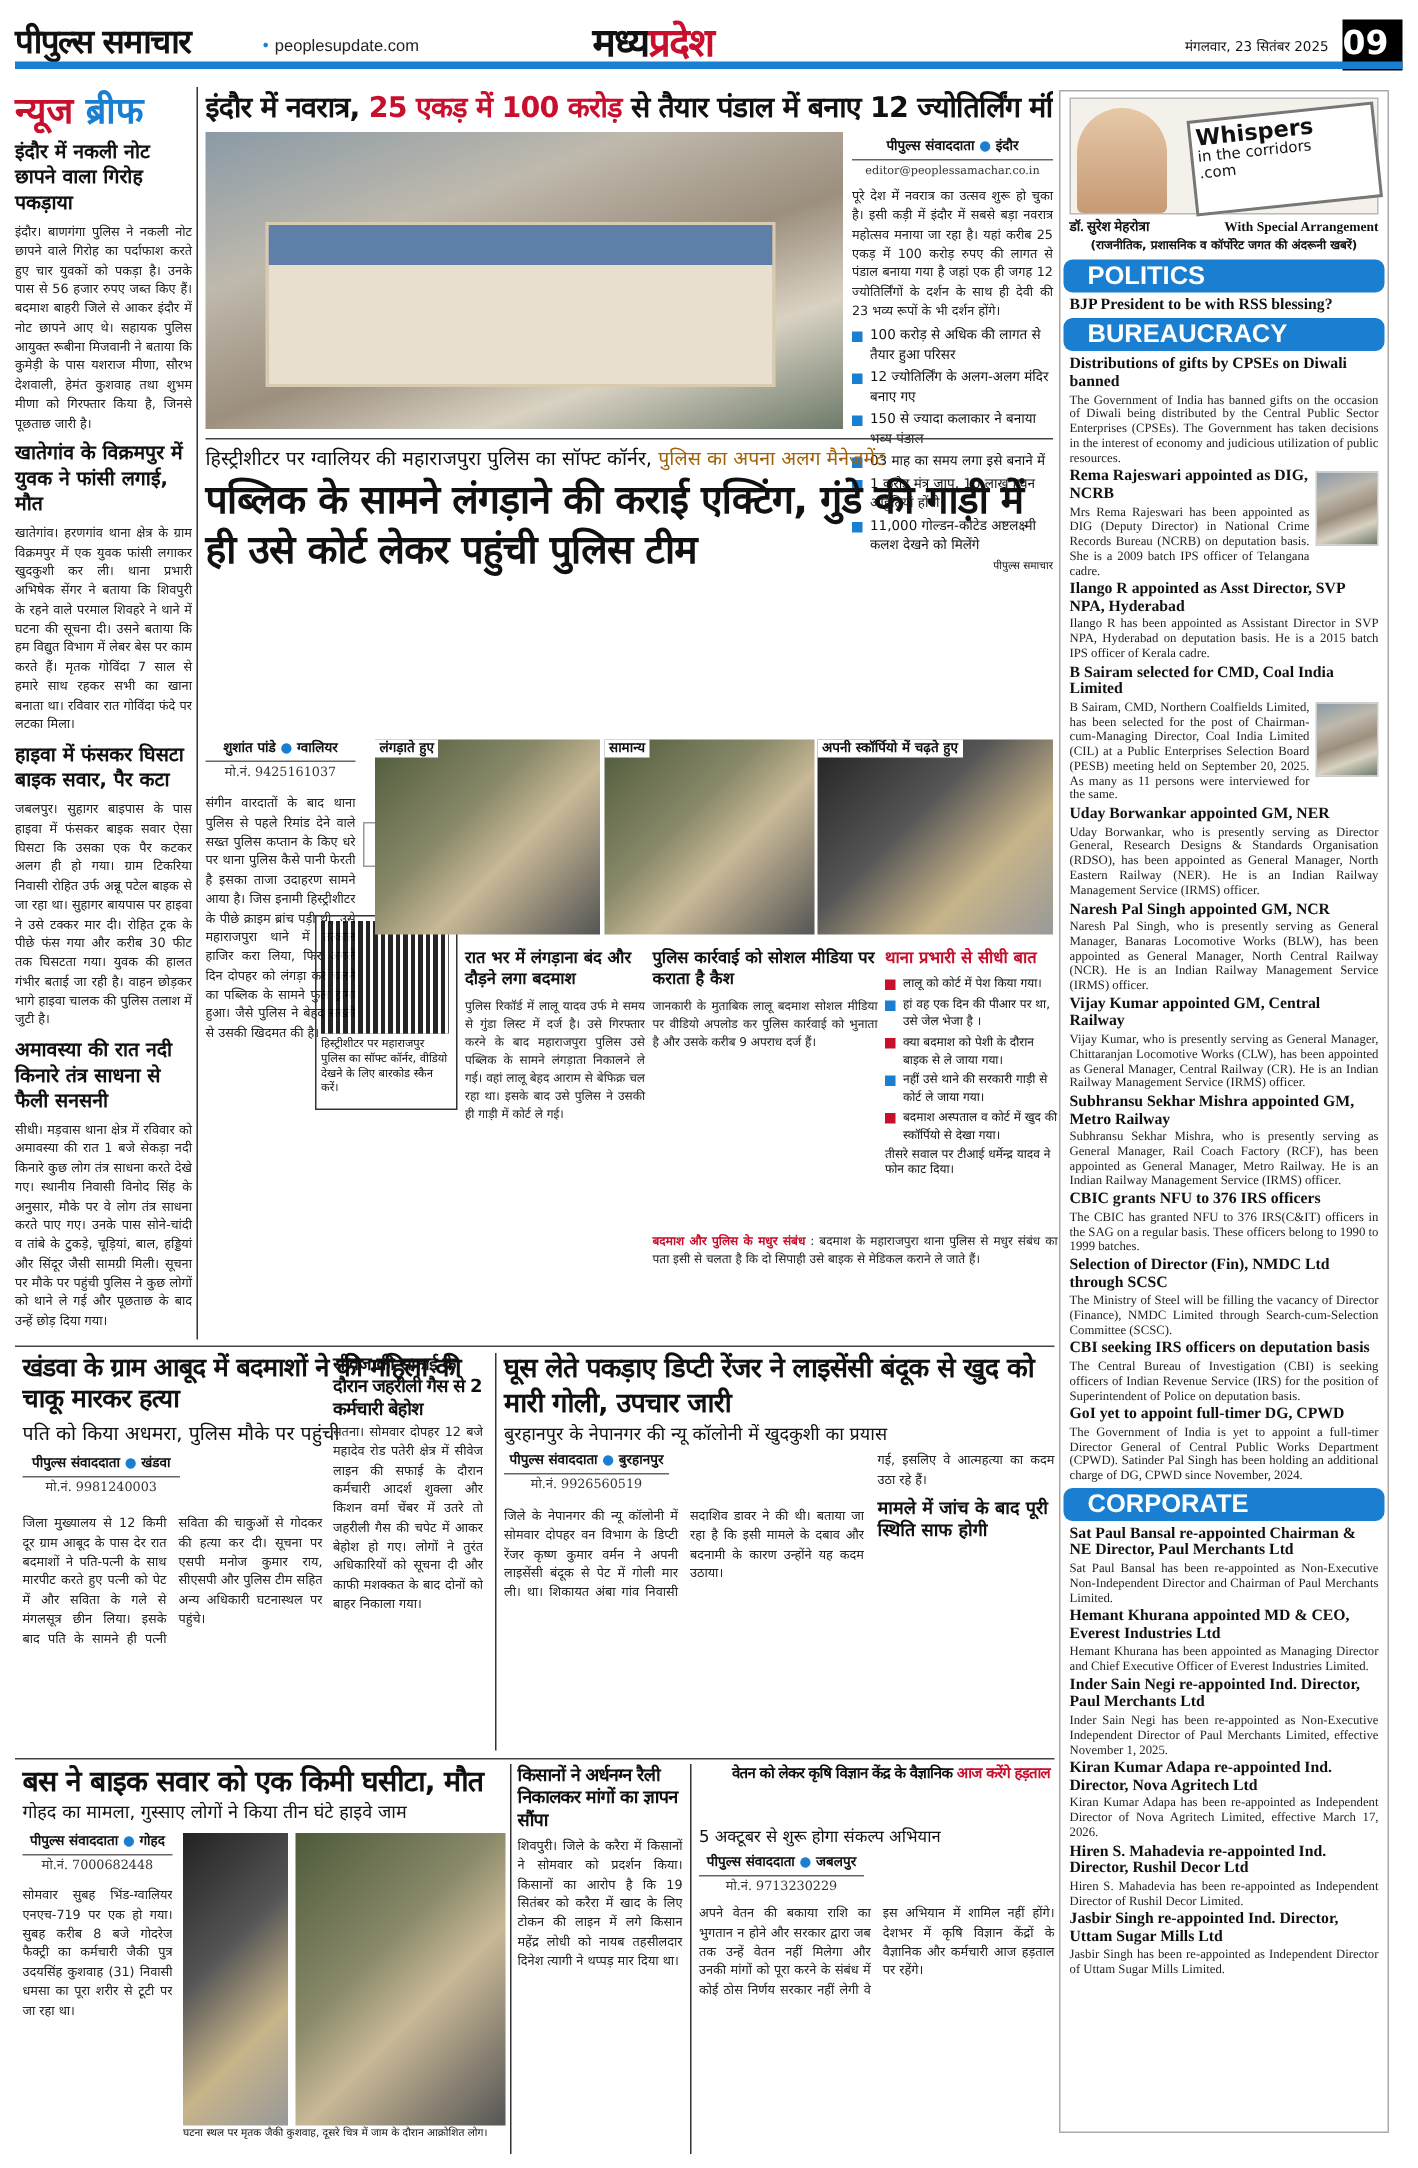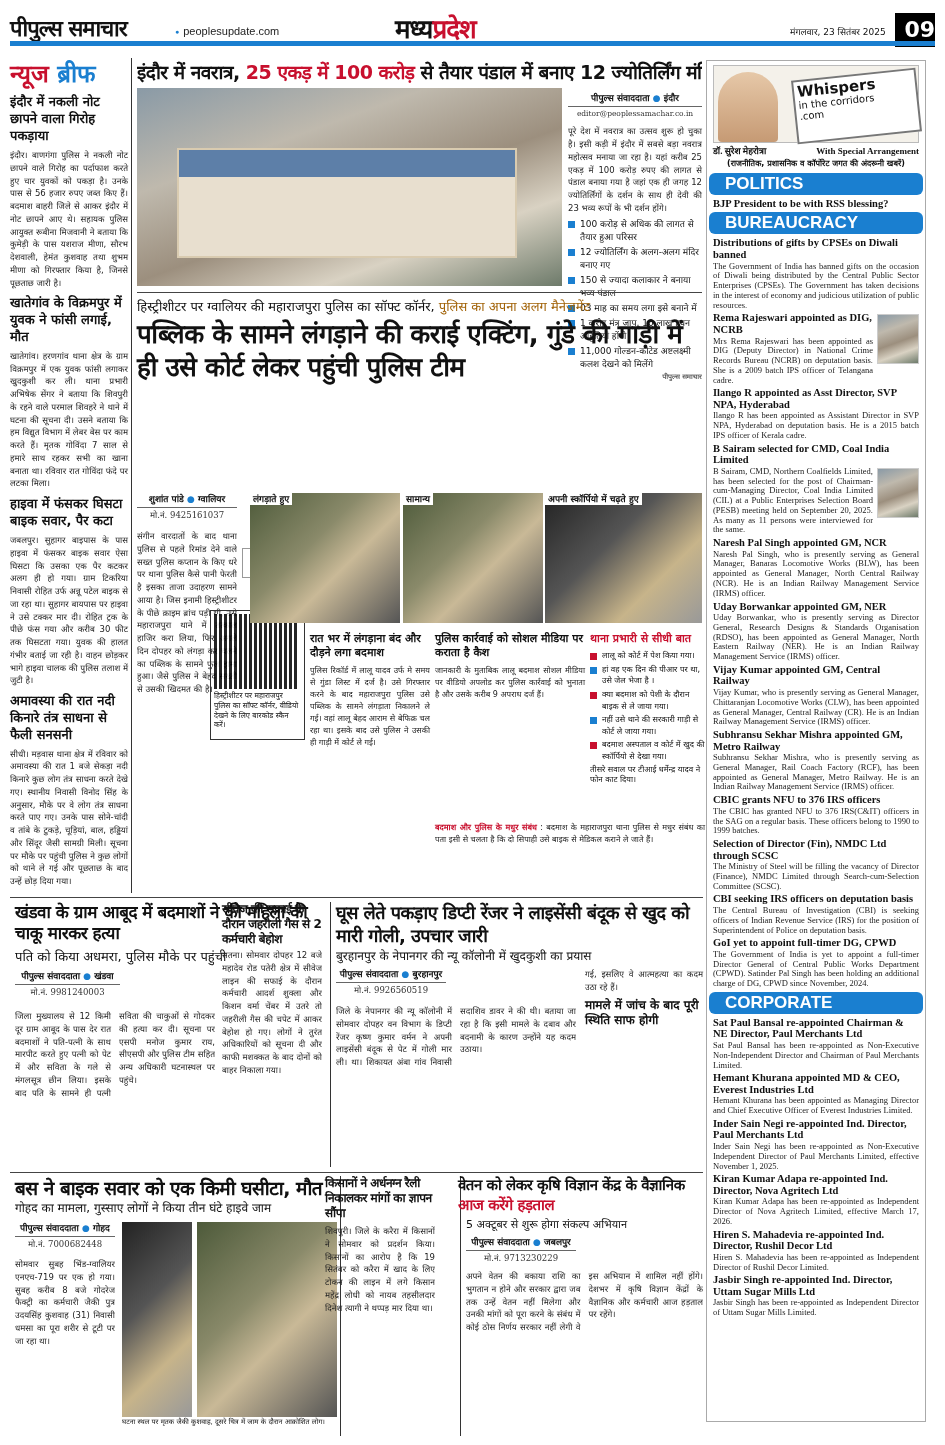--- a/index.html
+++ b/index.html
@@ -5,21 +5,21 @@
 *{box-sizing:border-box;margin:0;padding:0}
 body{width:945px;height:1445px;background:#fff;font-family:"DejaVu Sans",sans-serif;color:#111;position:relative;overflow:hidden;font-size:9px;line-height:1.35}
 .abs{position:absolute}
 .masthead{left:10px;top:8px;width:925px;height:42px}
 .logo{left:0;top:6px;font-size:22px;font-weight:bold;letter-spacing:-1px;font-family:"DejaVu Sans",sans-serif}
 .site{left:165px;top:16px;font-size:11px;font-family:Liberation Sans, sans-serif;color:#222}
 .site::before{content:"●";color:#1a7fd0;font-size:7px;margin-right:4px;vertical-align:middle}
 .section{left:385px;top:4px;font-size:26px;font-weight:bold;letter-spacing:-1px}
 .section .red{color:#c8102e}
 .date{left:780px;top:18px;font-size:9px}
-.pageno{left:885px;top:5px;width:40px;height:34px;background:#000;color:#fff;font-size:22px;font-weight:bold;text-align:right;line-height:34px}
+.pageno{left:885px;top:5px;width:40px;height:34px;background:#000;color:#fff;font-size:22px;font-weight:bold;text-align:left;line-height:34px}
 .bluebar{left:10px;top:41px;width:925px;height:5px;background:#1a7fd0}
 .col-text{text-align:justify;font-size:8.5px;line-height:1.5;color:#222}
 .brief-title{font-size:24px;font-weight:bold}
 .brief-title .r{color:#c8102e}
 .brief-title .b{color:#1a7fd0}
 h3.bh{font-size:13px;font-weight:bold;line-height:1.3;margin:4px 0}
 .vline{background:#333;width:1px}
 .photo{background:linear-gradient(160deg,#8a9aa6 0%,#bfb9ad 30%,#9c8f7e 55%,#d9d2c3 75%,#6d7a6a 100%)}
 .photo2{background:linear-gradient(135deg,#4d5a3a,#8a8a6a 40%,#c9b997 60%,#555 100%)}
 .photo3{background:linear-gradient(135deg,#222 0%,#555 40%,#c7b48a 70%,#999 100%)}
@@ -171,27 +171,27 @@
   <div class="byline"><span>पीपुल्स संवाददाता</span> <span class="dot">●</span> <span>गोहद</span></div>
   <div class="mob">मो.नं. 7000682448</div>
 </div>
 <p class="abs col-text" style="left:15px;top:1258px;width:100px;height:180px;overflow:hidden">सोमवार सुबह भिंड-ग्वालियर एनएच-719 पर एक हो गया। सुबह करीब 8 बजे गोदरेज फैक्ट्री का कर्मचारी जैकी पुत्र उदयसिंह कुशवाह (31) निवासी धमसा का पूरा शरीर से टूटी पर जा रहा था।</p>
 <div class="abs photo3" style="left:122px;top:1222px;width:70px;height:195px"></div>
 <div class="abs photo2" style="left:197px;top:1222px;width:140px;height:195px"></div>
 <div class="abs" style="left:122px;top:1418px;width:215px;font-size:7px">घटना स्थल पर मृतक जैकी कुशवाह, दूसरे चित्र में जाम के दौरान आक्रोशित लोग।</div>
 
 <div class="abs vline" style="left:340px;top:1176px;height:260px"></div>
 
-<div class="abs" style="left:325px;top:1176px;width:110px">
+<div class="abs" style="left:345px;top:1176px;width:110px">
   <div class="headline" style="font-size:12px;line-height:1.25">किसानों ने अर्धनग्न रैली निकालकर मांगों का ज्ञापन सौंपा</div>
   <p class="col-text" style="margin-top:4px;height:200px;overflow:hidden">शिवपुरी। जिले के करैरा में किसानों ने सोमवार को प्रदर्शन किया। किसानों का आरोप है कि 19 सितंबर को करैरा में खाद के लिए टोकन की लाइन में लगे किसान महेंद्र लोधी को नायब तहसीलदार दिनेश त्यागी ने थप्पड़ मार दिया था।</p>
 </div>
 <div class="abs vline" style="left:460px;top:1176px;height:260px"></div>
 
-<div class="abs headline" style="left:458px;top:1176px;width:237px;font-size:15px;line-height:1.3"><span>वेतन को लेकर कृषि विज्ञान केंद्र के वैज्ञानिक</span> <span style="color:#c8102e">आज करेंगे हड़ताल</span></div>
+<div class="abs headline" style="left:488px;top:1176px;width:237px;font-size:10px;line-height:1.3"><span>वेतन को लेकर कृषि विज्ञान केंद्र के वैज्ञानिक</span> <span style="color:#c8102e">आज करेंगे हड़ताल</span></div>
 <div class="abs" style="left:466px;top:1218px;width:237px;font-size:11px">5 अक्टूबर से शुरू होगा संकल्प अभियान</div>
 <div class="abs" style="left:466px;top:1236px;width:110px">
   <div class="byline"><span>पीपुल्स संवाददाता</span> <span class="dot">●</span> <span>जबलपुर</span></div>
   <div class="mob">मो.नं. 9713230229</div>
 </div>
 <p class="abs col-text" style="left:466px;top:1270px;width:237px;height:165px;overflow:hidden;column-count:2;column-gap:8px">अपने वेतन की बकाया राशि का भुगतान न होने और सरकार द्वारा जब तक उन्हें वेतन नहीं मिलेगा और उनकी मांगों को पूरा करने के संबंध में कोई ठोस निर्णय सरकार नहीं लेगी वे इस अभियान में शामिल नहीं होंगे। देशभर में कृषि विज्ञान केंद्रों के वैज्ञानिक और कर्मचारी आज हड़ताल पर रहेंगे।</p>
 
 <div class="abs rbox">
   <div style="height:78px;position:relative;border:1px solid #bbb;background:#f4f1ea">
     <div style="position:absolute;left:4px;top:6px;width:60px;height:70px;border-radius:30px 30px 4px 4px;background:linear-gradient(#e6c8a8,#c69a74)"></div>
@@ -225,28 +225,28 @@
   <div class="it">
       <h4>Ilango R appointed as Asst Director, SVP NPA, Hyderabad</h4>
       <p>Ilango R has been appointed as Assistant Director in SVP NPA, Hyderabad on deputation basis. He is a 2015 batch IPS officer of Kerala cadre.</p>
     </div>
   <div class="it">
       <h4>B Sairam selected for CMD, Coal India Limited</h4>
       <div class="thumb photo"></div>
       <p>B Sairam, CMD, Northern Coalfields Limited, has been selected for the post of Chairman-cum-Managing Director, Coal India Limited (CIL) at a Public Enterprises Selection Board (PESB) meeting held on September 20, 2025. As many as 11 persons were interviewed for the same.</p>
     </div>
   <div class="it">
+      <h4>Uday Borwankar appointed GM, NER</h4>
+      <p>Uday Borwankar, who is presently serving as Director General, Research Designs &amp; Standards Organisation (RDSO), has been appointed as General Manager, North Eastern Railway (NER). He is an Indian Railway Management Service (IRMS) officer.</p>
+    </div>
+  <div class="it">
       <h4>Naresh Pal Singh appointed GM, NCR</h4>
       <p>Naresh Pal Singh, who is presently serving as General Manager, Banaras Locomotive Works (BLW), has been appointed as General Manager, North Central Railway (NCR). He is an Indian Railway Management Service (IRMS) officer.</p>
     </div>
   <div class="it">
-      <h4>Uday Borwankar appointed GM, NER</h4>
-      <p>Uday Borwankar, who is presently serving as Director General, Research Designs &amp; Standards Organisation (RDSO), has been appointed as General Manager, North Eastern Railway (NER). He is an Indian Railway Management Service (IRMS) officer.</p>
-    </div>
-  <div class="it">
       <h4>Vijay Kumar appointed GM, Central Railway</h4>
       <p>Vijay Kumar, who is presently serving as General Manager, Chittaranjan Locomotive Works (CLW), has been appointed as General Manager, Central Railway (CR). He is an Indian Railway Management Service (IRMS) officer.</p>
     </div>
   <div class="it">
       <h4>Subhransu Sekhar Mishra appointed GM, Metro Railway</h4>
       <p>Subhransu Sekhar Mishra, who is presently serving as General Manager, Rail Coach Factory (RCF), has been appointed as General Manager, Metro Railway. He is an Indian Railway Management Service (IRMS) officer.</p>
     </div>
   <div class="it">
       <h4>CBIC grants NFU to 376 IRS officers</h4>
       <p>The CBIC has granted NFU to 376 IRS(C&amp;IT) officers in the SAG on a regular basis. These officers belong to 1990 to 1999 batches.</p>

